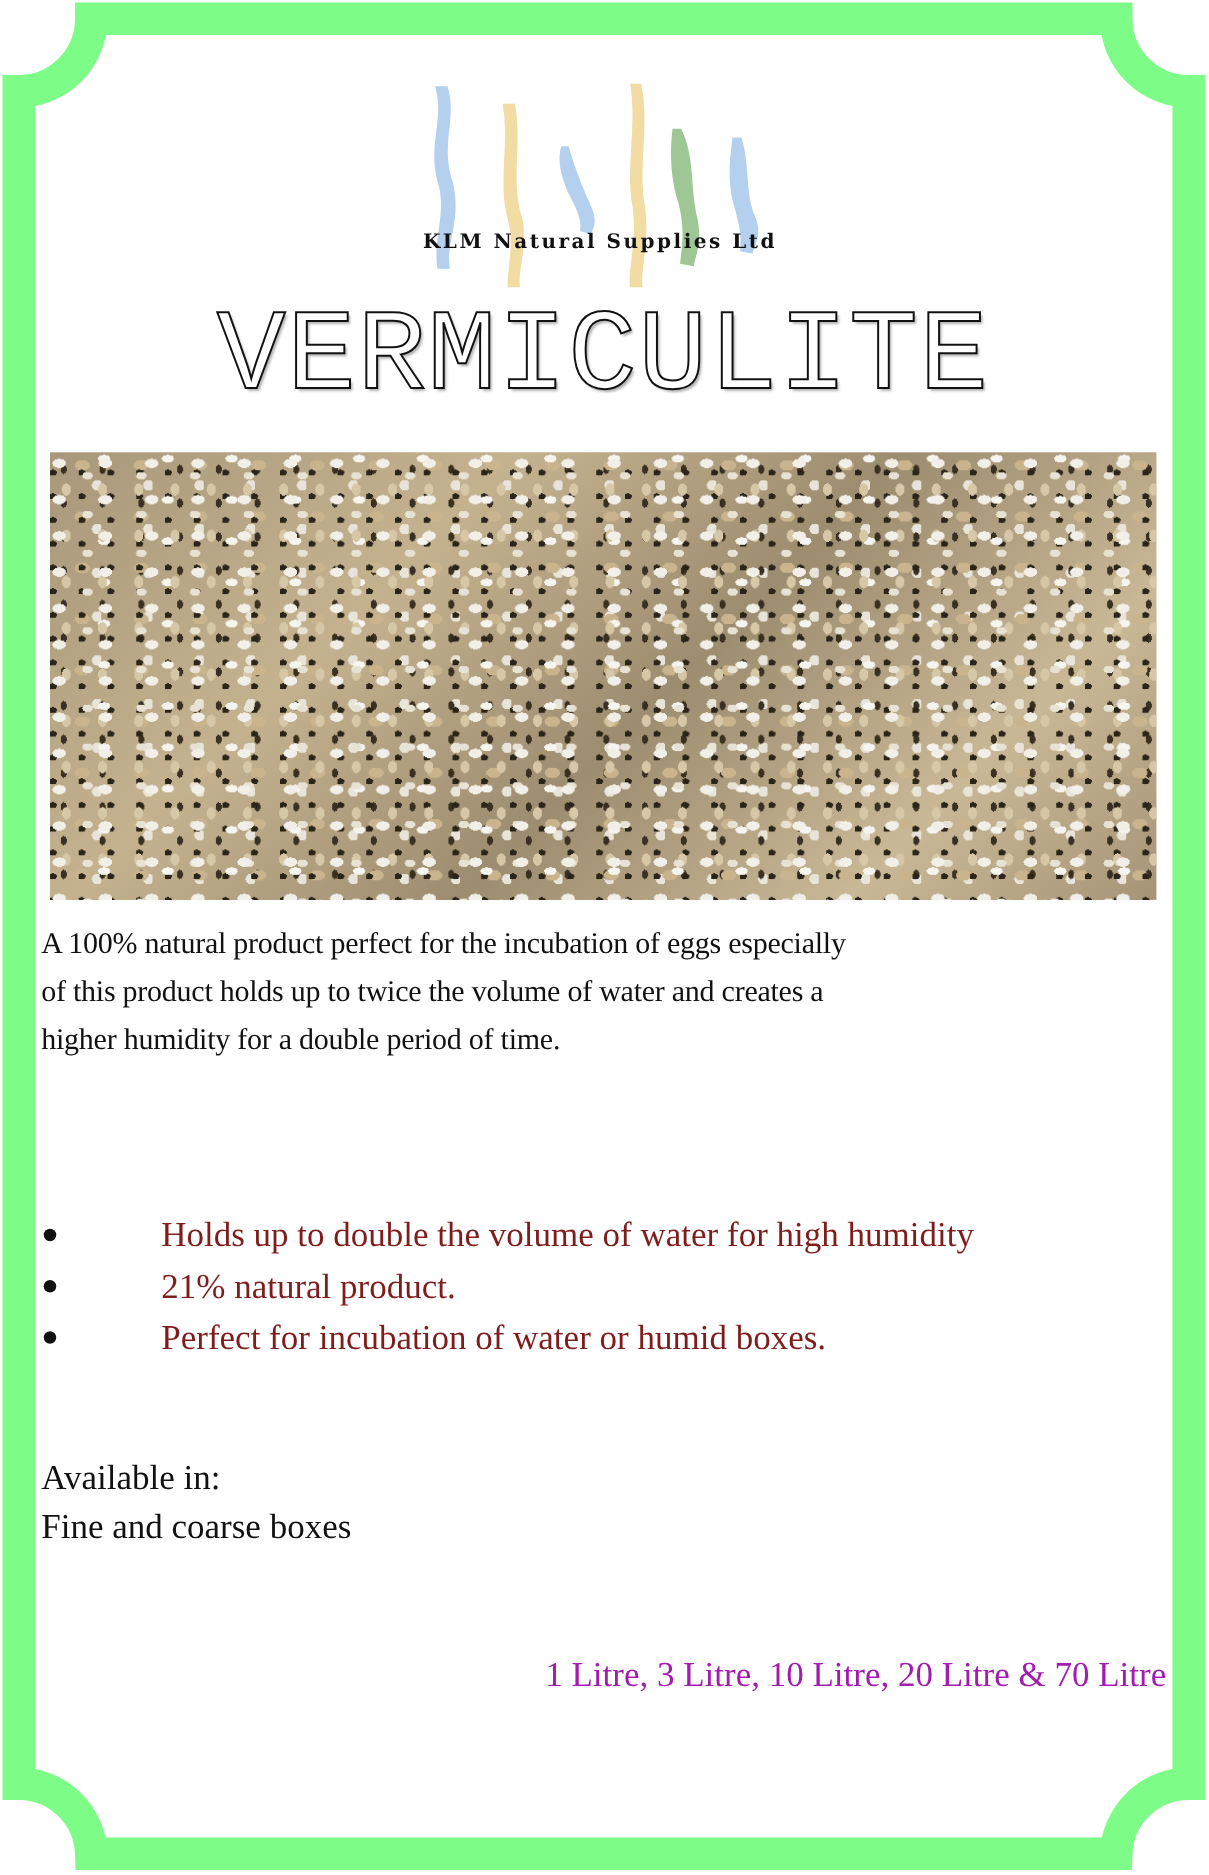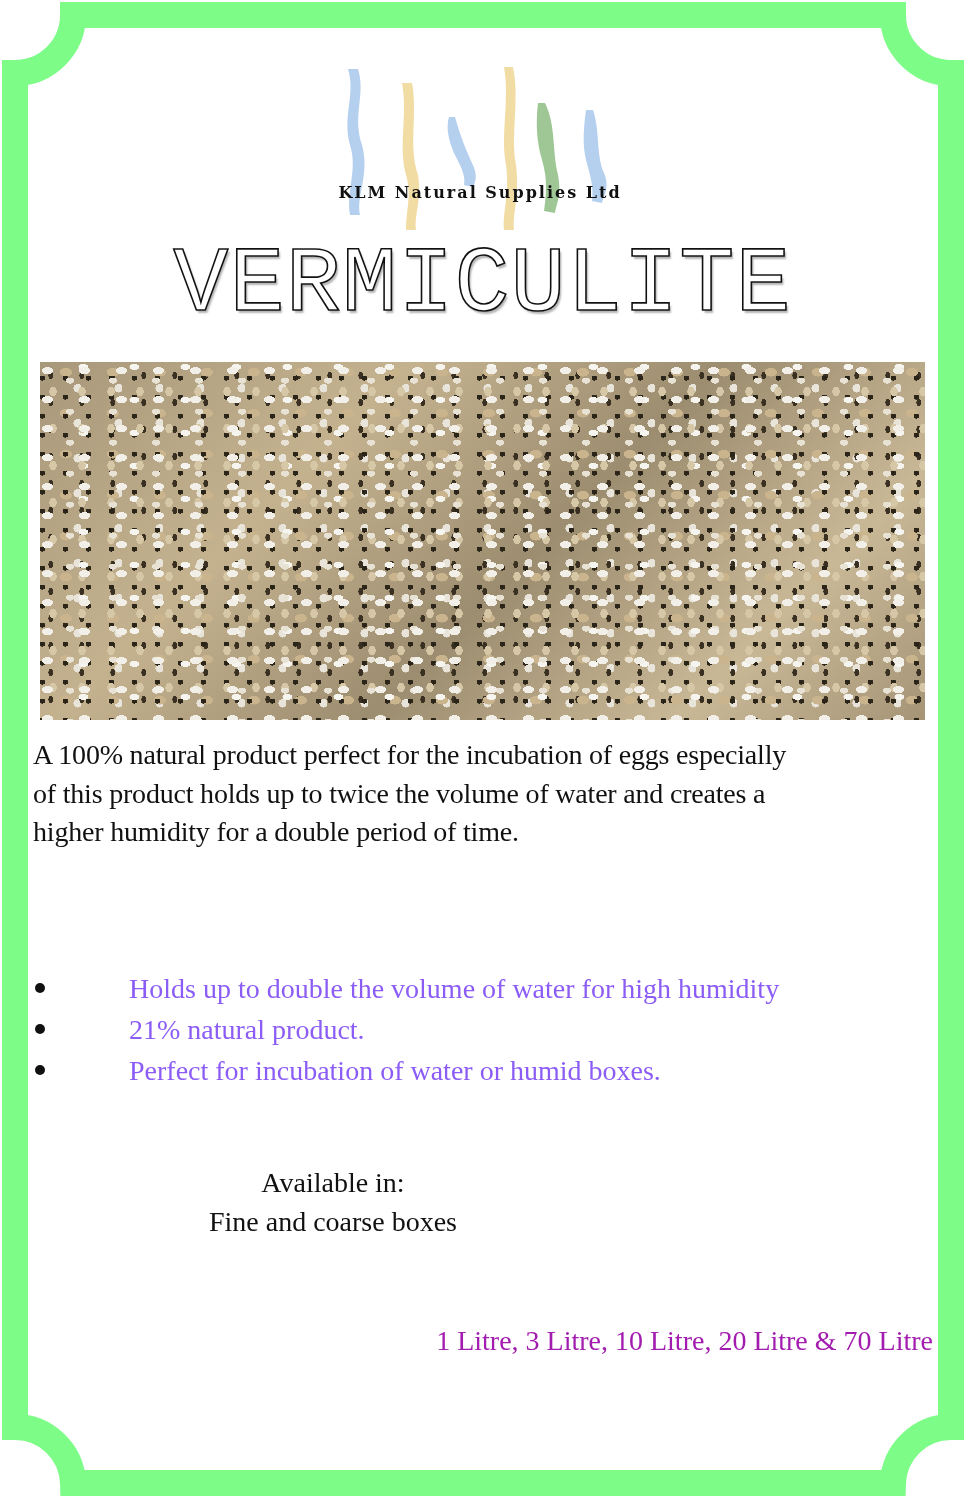--- a/index.html
+++ b/index.html
@@ -28,34 +28,34 @@
         radial-gradient(ellipse 8px 5px at 85% 15%, #f6f4ef 60%, transparent 62%),
         radial-gradient(ellipse 5px 4px at 10% 85%, #2b2418 60%, transparent 62%),
         radial-gradient(ellipse 10px 7px at 55% 25%, #c9b48d 60%, transparent 62%),
         radial-gradient(ellipse 4px 6px at 35% 50%, #3a3022 60%, transparent 62%),
         radial-gradient(ellipse 7px 7px at 92% 75%, #e9e4da 60%, transparent 62%),
         linear-gradient(135deg, #a8987a 0%, #c4b28f 30%, #9d8d70 55%, #c8b896 80%, #a59476 100%);
       background-size: 37px 29px, 43px 31px, 29px 37px, 51px 33px, 23px 19px, 47px 41px, 31px 27px, 41px 35px, 100% 100%;
     }
     .desc {
       position: absolute; left: 33px; top: 736px; width: 900px;
-      font-family: "Liberation Serif", serif; font-size: 28px; line-height: 38.5px;
+      font-family: "Liberation Serif", serif; font-size: 24px; line-height: 38.5px;
       color: #111; letter-spacing: -0.2px;
     }
     .bullets {
       position: absolute; left: 33px; top: 968px; width: 880px; margin: 0; padding: 0; list-style: none;
-      font-family: "Liberation Serif", serif; font-size: 28px; line-height: 41px; color: #8b5cf6;
+      font-family: "Liberation Serif", serif; font-size: 28px; line-height: 41px; color: #7f1d1d;
     }
     .bullets li { position: relative; padding-left: 96px; }
     .bullets .dot {
       position: absolute; left: 2px; top: 15px; width: 10px; height: 10px; border-radius: 50%; background: #111;
     }
     .avail {
       position: absolute; left: 33px; top: 1164px; width: 600px;
-      font-family: "Liberation Serif", serif; font-size: 28px; line-height: 38.5px; color: #111; text-align: center;
+      font-family: "Liberation Serif", serif; font-size: 28px; line-height: 38.5px; color: #111;
     }
     .sizes {
       position: absolute; left: 33px; top: 1318px; width: 900px; text-align: right;
       font-family: "Liberation Serif", serif; font-size: 28px; line-height: 46px; color: #a21caf;
     }
   </style>
 </head>
 <body>
 
 <svg class="frame" viewBox="0 0 967 1500" xmlns="http://www.w3.org/2000/svg">

